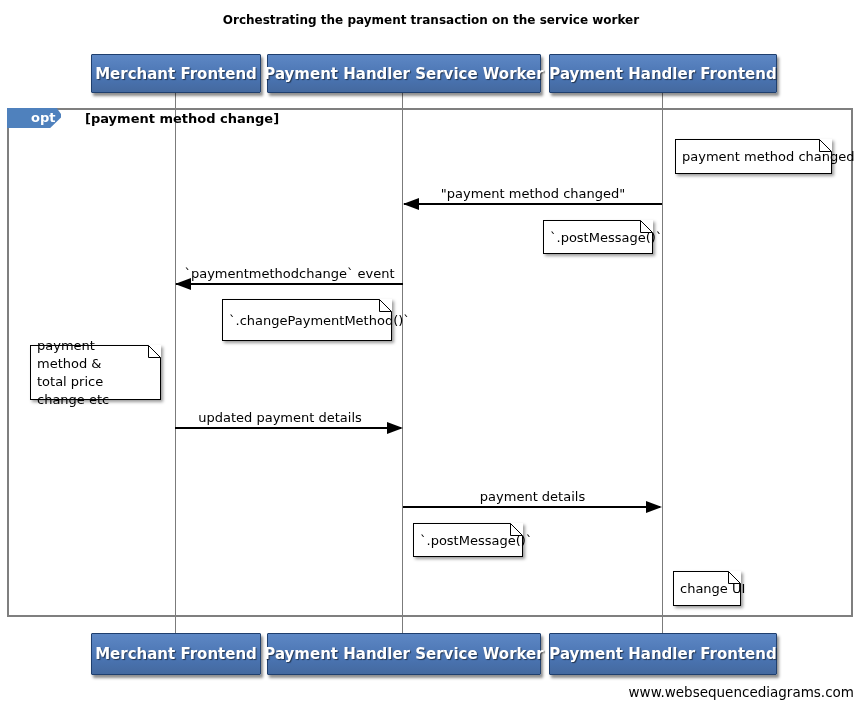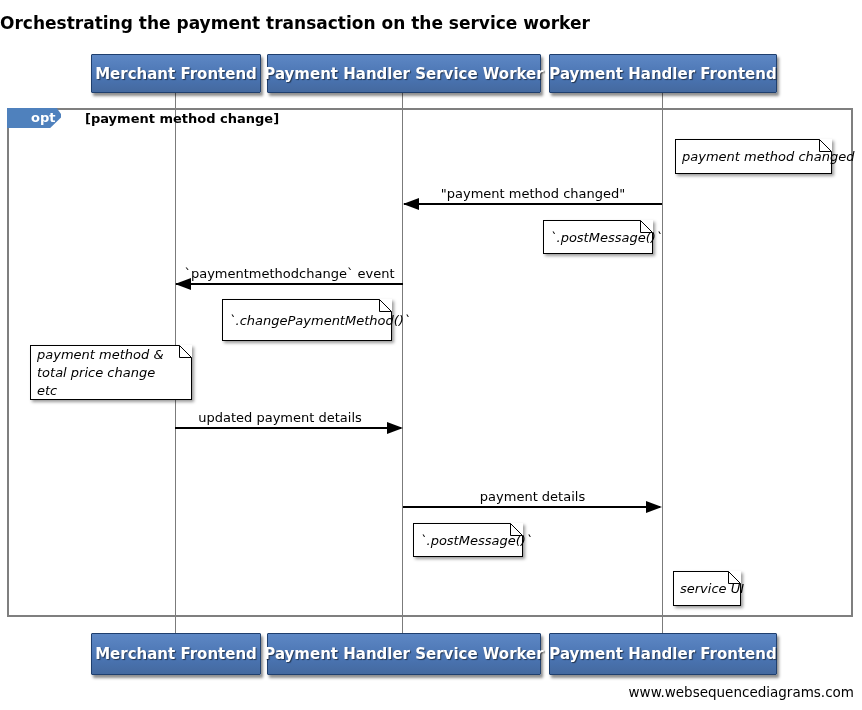--- a/index.html
+++ b/index.html
@@ -1,22 +1,22 @@
 <!DOCTYPE html>
 <html><head>
 <meta charset="utf-8">
 <style>
   html,body{margin:0;padding:0;background:#ffffff;}
   #page{
     position:relative;width:862px;height:710px;background:#ffffff;overflow:hidden;
     font-family:"DejaVu Sans","Liberation Sans",sans-serif;color:#000;
   }
   .title{
-    position:absolute;left:0;right:0;top:13px;text-align:left;
-    font-size:17px;font-weight:bold;
+    position:absolute;left:0;right:0;top:13px;text-align:center;
+    font-size:12px;font-weight:bold;
   }
   
   .lifeline{position:absolute;top:91px;height:542px;width:1px;background:#7b7b7b;z-index:0;}
   
   .actor{
     position:absolute;height:37px;z-index:3;
     background:linear-gradient(180deg,#5d87c4 0%,#4a74b2 60%,#44699f 100%);
     border:1px solid #1f3f6e;border-radius:1px;
     box-shadow:2px 3px 3px rgba(0,0,0,0.45);
     color:#ffffff;font-size:15px;font-weight:bold;
@@ -48,21 +48,21 @@
   }
   .head{position:absolute;width:0;height:0;z-index:2;
     border-top:6px solid transparent;border-bottom:6px solid transparent;}
   .head-left{border-right:16px solid #000;}
   .head-right{border-left:16px solid #000;}
   
   .note{
     position:absolute;background:#fff;border:1px solid #000;box-sizing:border-box;
     box-shadow:2px 2px 3px rgba(0,0,0,0.4);z-index:4;
     font-size:13px;display:flex;align-items:center;
-    padding:2px 14px 2px 6px;white-space:nowrap;font-style:italic;
+    padding:2px 14px 2px 6px;white-space:nowrap;
   }
   .note::before{ 
     content:"";position:absolute;top:-1px;right:-1px;width:0;height:0;
     border-top:13px solid #ffffff;border-left:13px solid transparent;z-index:1;
   }
   .note .fold{position:absolute;top:-1px;right:-1px;z-index:2;display:block;}
   .note-multiline span{white-space:pre-line;line-height:18px;}
   .watermark{
     position:absolute;top:684px;right:8px;font-size:13.5px;z-index:3;
   }
@@ -122,38 +122,38 @@
       </svg>
   </div>
 
   <div class="note" style="left:222px;top:299px;width:170px;height:42px">
     <span>`.changePaymentMethod()`</span>
     <svg class="fold" width="13" height="13" viewBox="0 0 13 13">
         <path d="M0.5,0.5 L12.5,12.5 L0.5,12.5 Z" fill="#ffffff" stroke="#000000" stroke-width="1"></path>
       </svg>
   </div>
 
-  <div class="note note-multiline" style="left:30px;top:345px;width:162px;height:55px">
+  <div class="note note-multiline" style="left:30px;top:345px;width:131px;height:55px">
     <span>payment method &amp;
 total price change etc</span>
     <svg class="fold" width="13" height="13" viewBox="0 0 13 13">
         <path d="M0.5,0.5 L12.5,12.5 L0.5,12.5 Z" fill="#ffffff" stroke="#000000" stroke-width="1"></path>
       </svg>
   </div>
 
 
   <div class="note" style="left:413px;top:523px;width:110px;height:34px">
     <span>`.postMessage()`</span>
     <svg class="fold" width="13" height="13" viewBox="0 0 13 13">
         <path d="M0.5,0.5 L12.5,12.5 L0.5,12.5 Z" fill="#ffffff" stroke="#000000" stroke-width="1"></path>
       </svg>
   </div>
 
   <div class="note" style="left:673px;top:571px;width:68px;height:35px">
-    <span>service UI</span>
+    <span>change UI</span>
     <svg class="fold" width="13" height="13" viewBox="0 0 13 13">
         <path d="M0.5,0.5 L12.5,12.5 L0.5,12.5 Z" fill="#ffffff" stroke="#000000" stroke-width="1"></path>
       </svg>
   </div>
 
   <div class="actor" style="left:91px;top:633px;width:168px;height:40px">
       <span>Merchant Frontend</span>
     </div>
   <div class="actor" style="left:267px;top:633px;width:272px;height:40px">
       <span>Payment Handler Service Worker</span>

